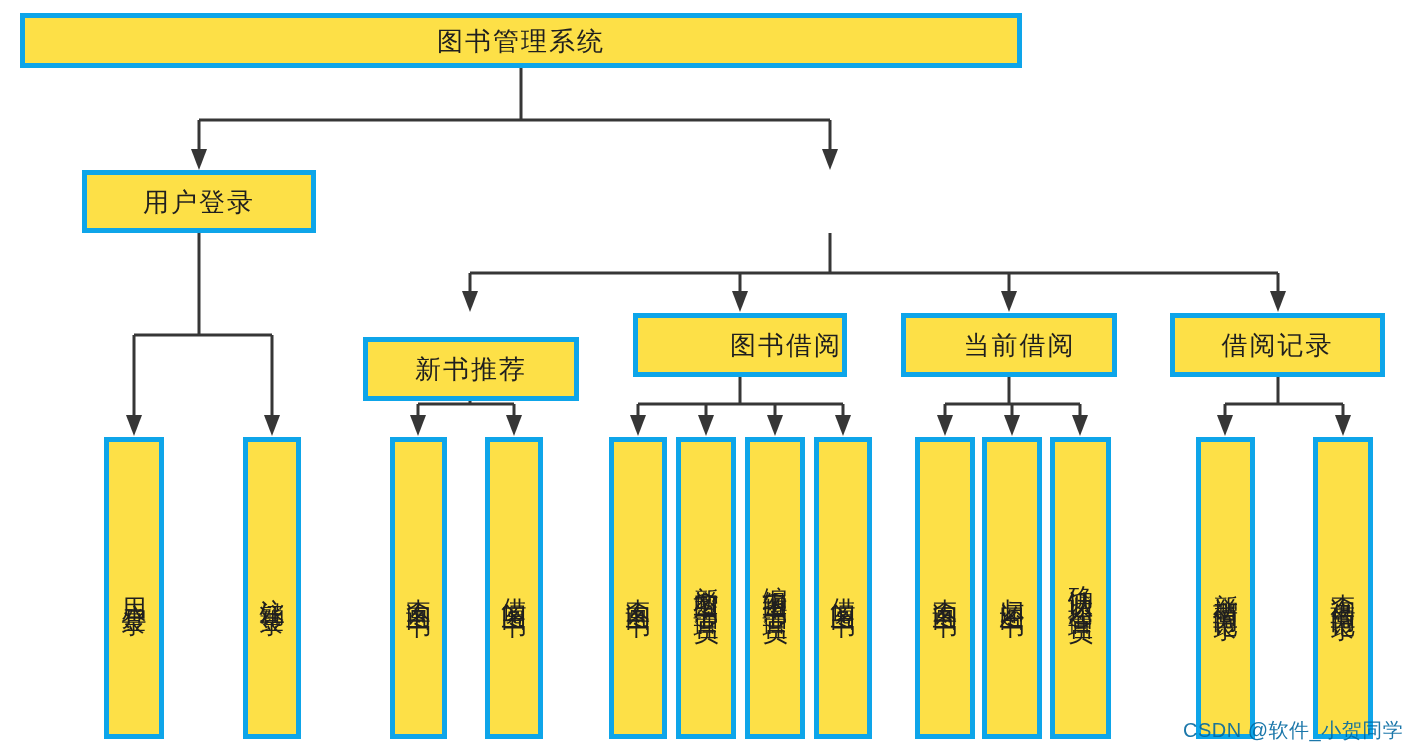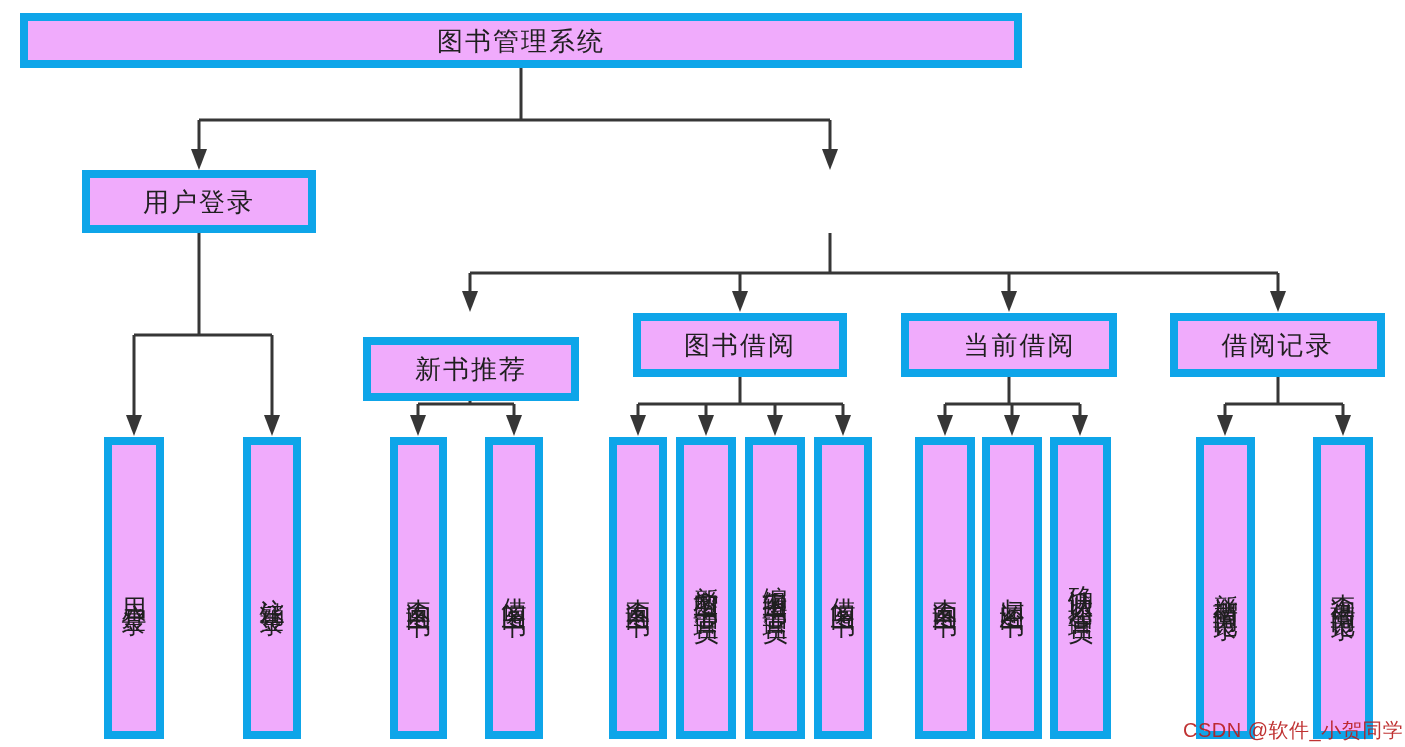--- a/index.html
+++ b/index.html
@@ -14,22 +14,22 @@
   }
   #connectors {
     position: absolute;
     left: 0; top: 0;
     width: 1405px; height: 747px;
     z-index: 1;
   }
   .node {
     position: absolute;
     box-sizing: border-box;
-    border: 8px solid #0ea5e9;
-    background: #f0abfc;
+    border: 5px solid #0ea5e9;
+    background: #fde047;
     display: flex;
     align-items: center;
     justify-content: center;
     z-index: 2;
     font-size: 26px;
     letter-spacing: 2px;
     line-height: 1;
     white-space: nowrap;
   }
   .node .lbl { display: inline-block; }
@@ -40,21 +40,21 @@
     letter-spacing: 5px;
     white-space: nowrap;
   }
   
   .n-root   { left: 20px;  top: 13px;  width: 1002px; height: 55px; }
   
   .n-user   { left: 82px;  top: 170px; width: 234px; height: 63px; }
   .n-mgmt   { left: 713px; top: 170px; width: 234px; height: 63px; }
   
   .n-nb     { left: 363px;  top: 313px; width: 216px; height: 64px; margin-top: 24px; }
-  .n-bb     { left: 633px;  top: 313px; width: 214px; height: 64px; }
+  .n-bb     { left: 633px;  top: 313px; width: 214px; height: 64px; justify-content: flex-end; }
   .n-cb     { left: 901px;  top: 313px; width: 216px; height: 64px; padding-left: 21px; }
   .n-br     { left: 1170px; top: 313px; width: 215px; height: 64px; justify-content: center; }
   
   .leaf { top: 437px; height: 302px; }
   .n-a1 { left: 104px;  width: 60px; }
   .n-a2 { left: 243px;  width: 58px; }
   .n-b1 { left: 390px;  width: 57px; }
   .n-b2 { left: 485px;  width: 58px; }
   .n-c1 { left: 609px;  width: 58px; }
   .n-c2 { left: 676px;  width: 60px; }
@@ -64,21 +64,21 @@
   .n-d2 { left: 982px;  width: 60px; }
   .n-d3 { left: 1050px; width: 61px; }
   .n-e1 { left: 1196px; width: 59px; }
   .n-e2 { left: 1313px; width: 60px; }
   #watermark {
     position: absolute;
     left: 1183px;
     top: 717px;
     font-size: 20px;
     letter-spacing: 0.5px;
-    color: #b91c1c;
+    color: #0369a1;
     opacity: 0.9;
     z-index: 5;
     white-space: nowrap;
   }
 </style>
 </head>
 <body>
 
 <div id="canvas">
 

